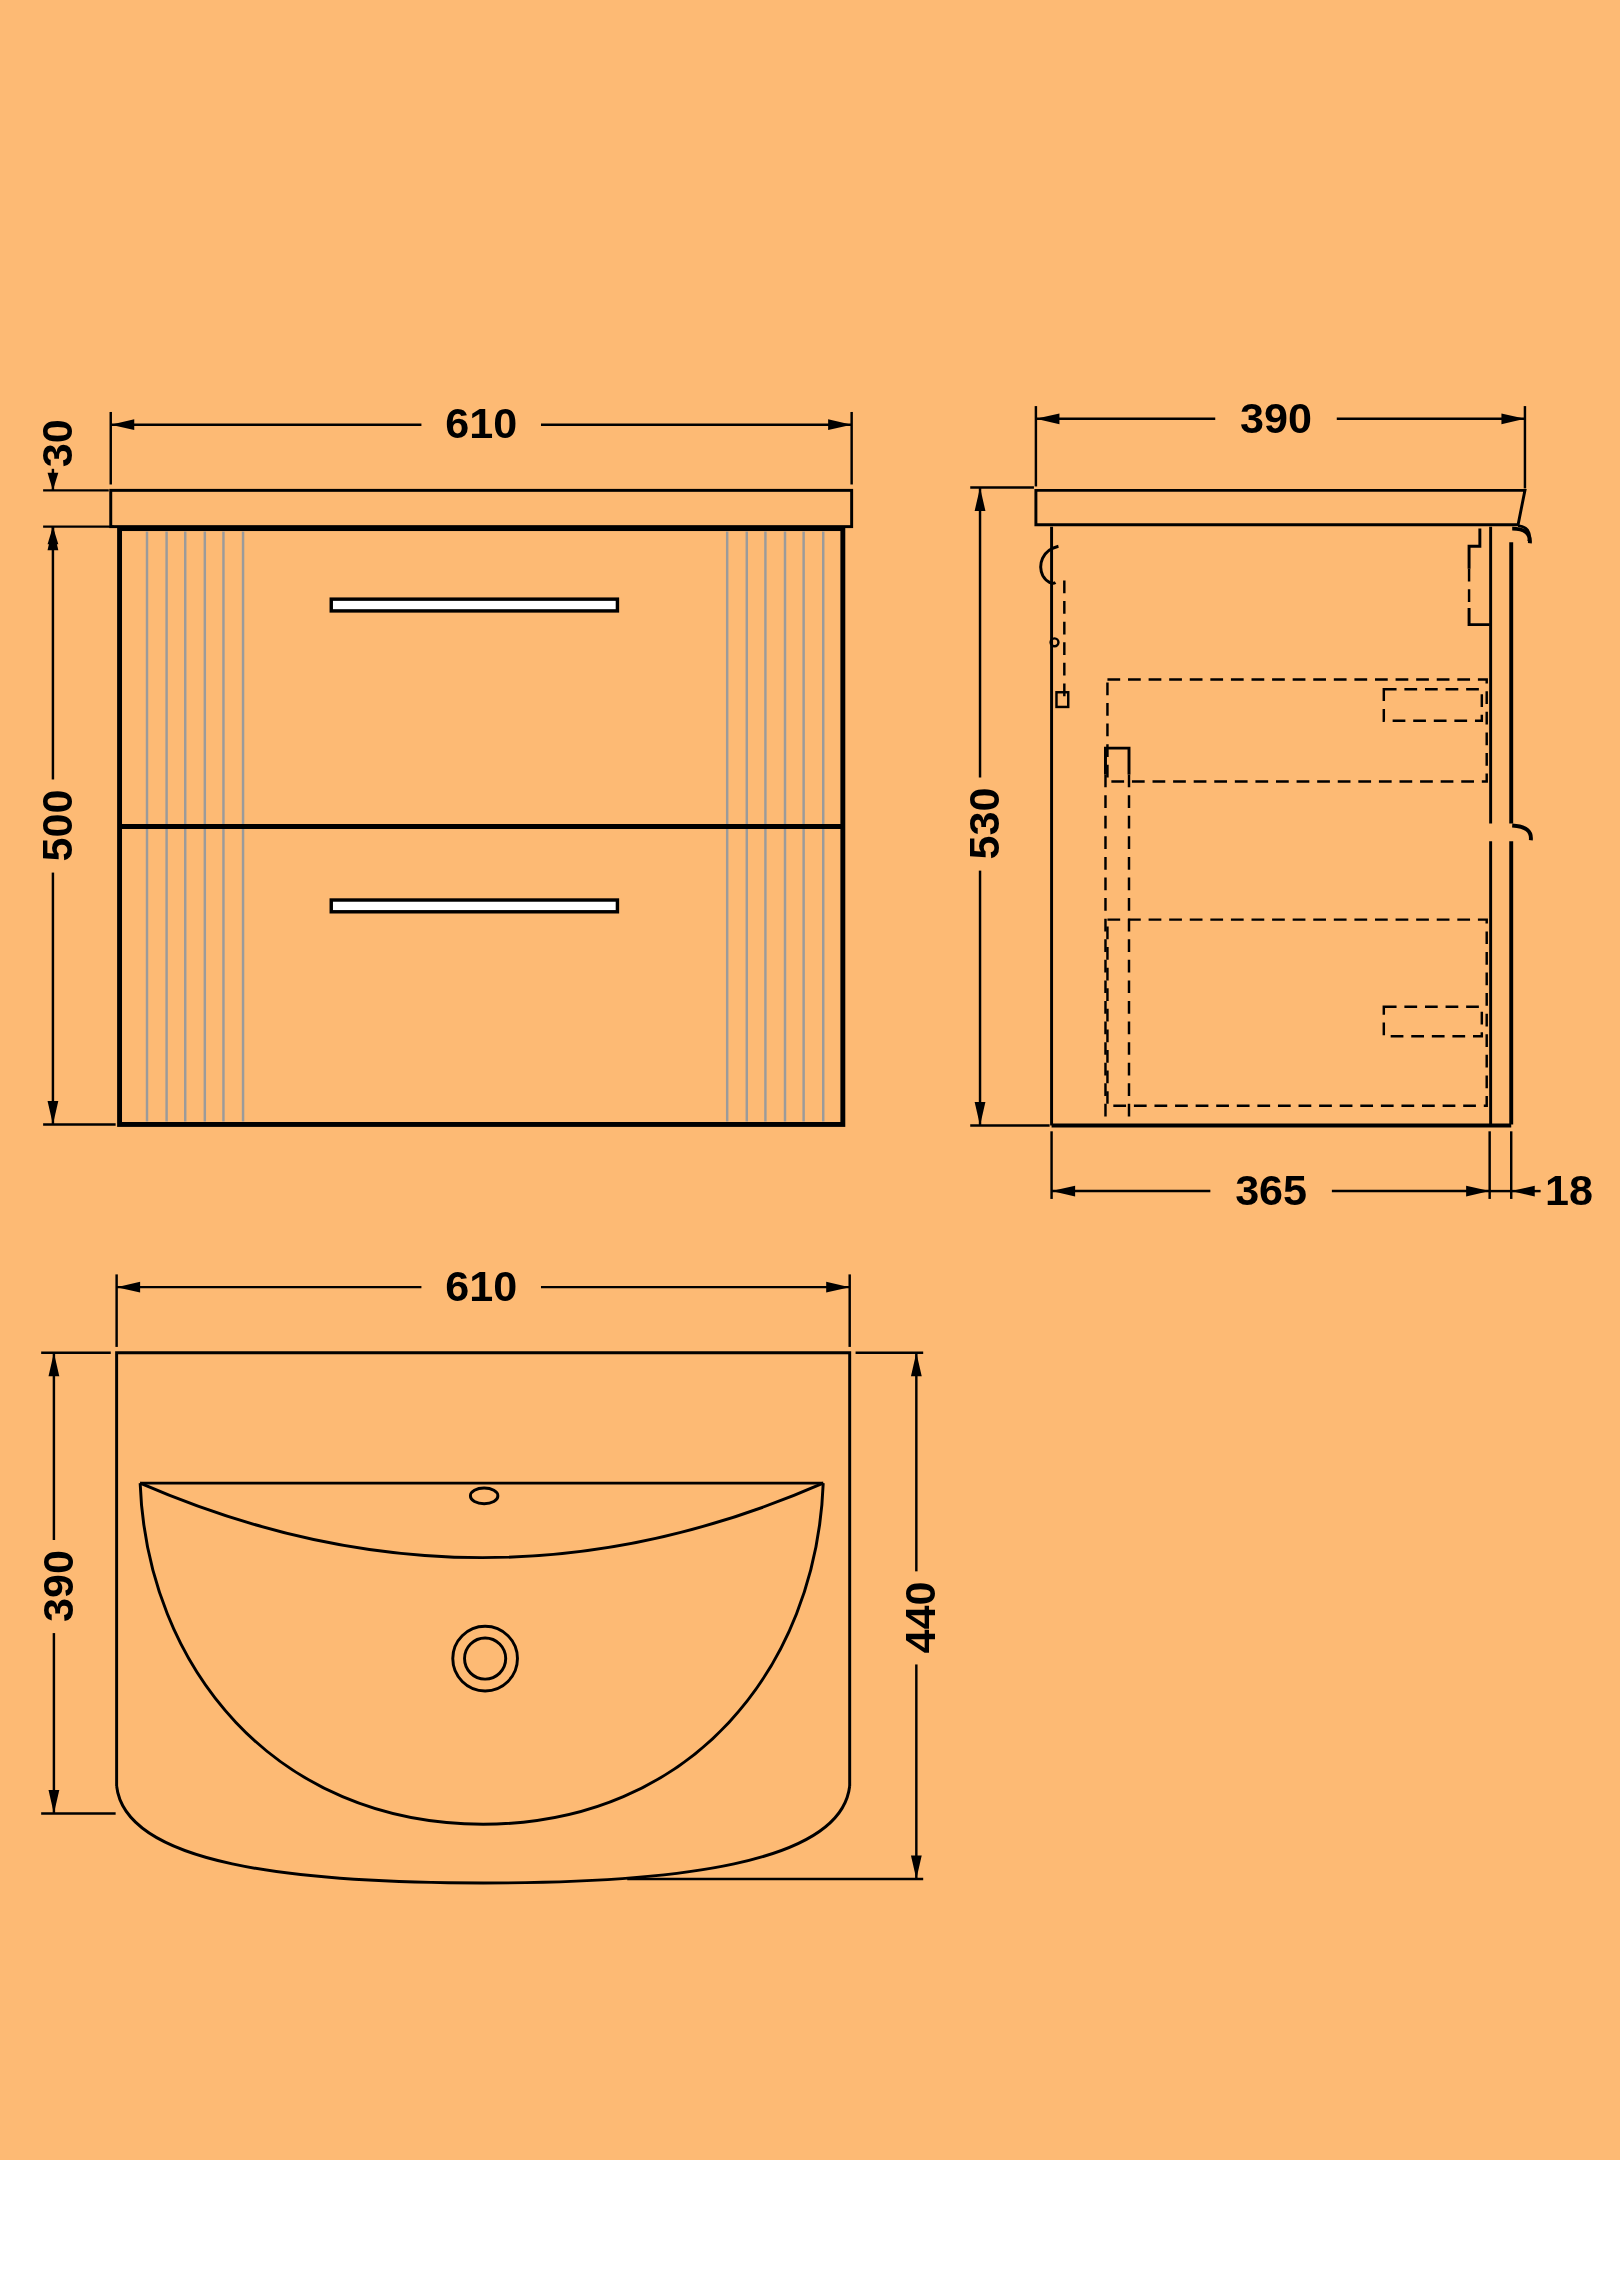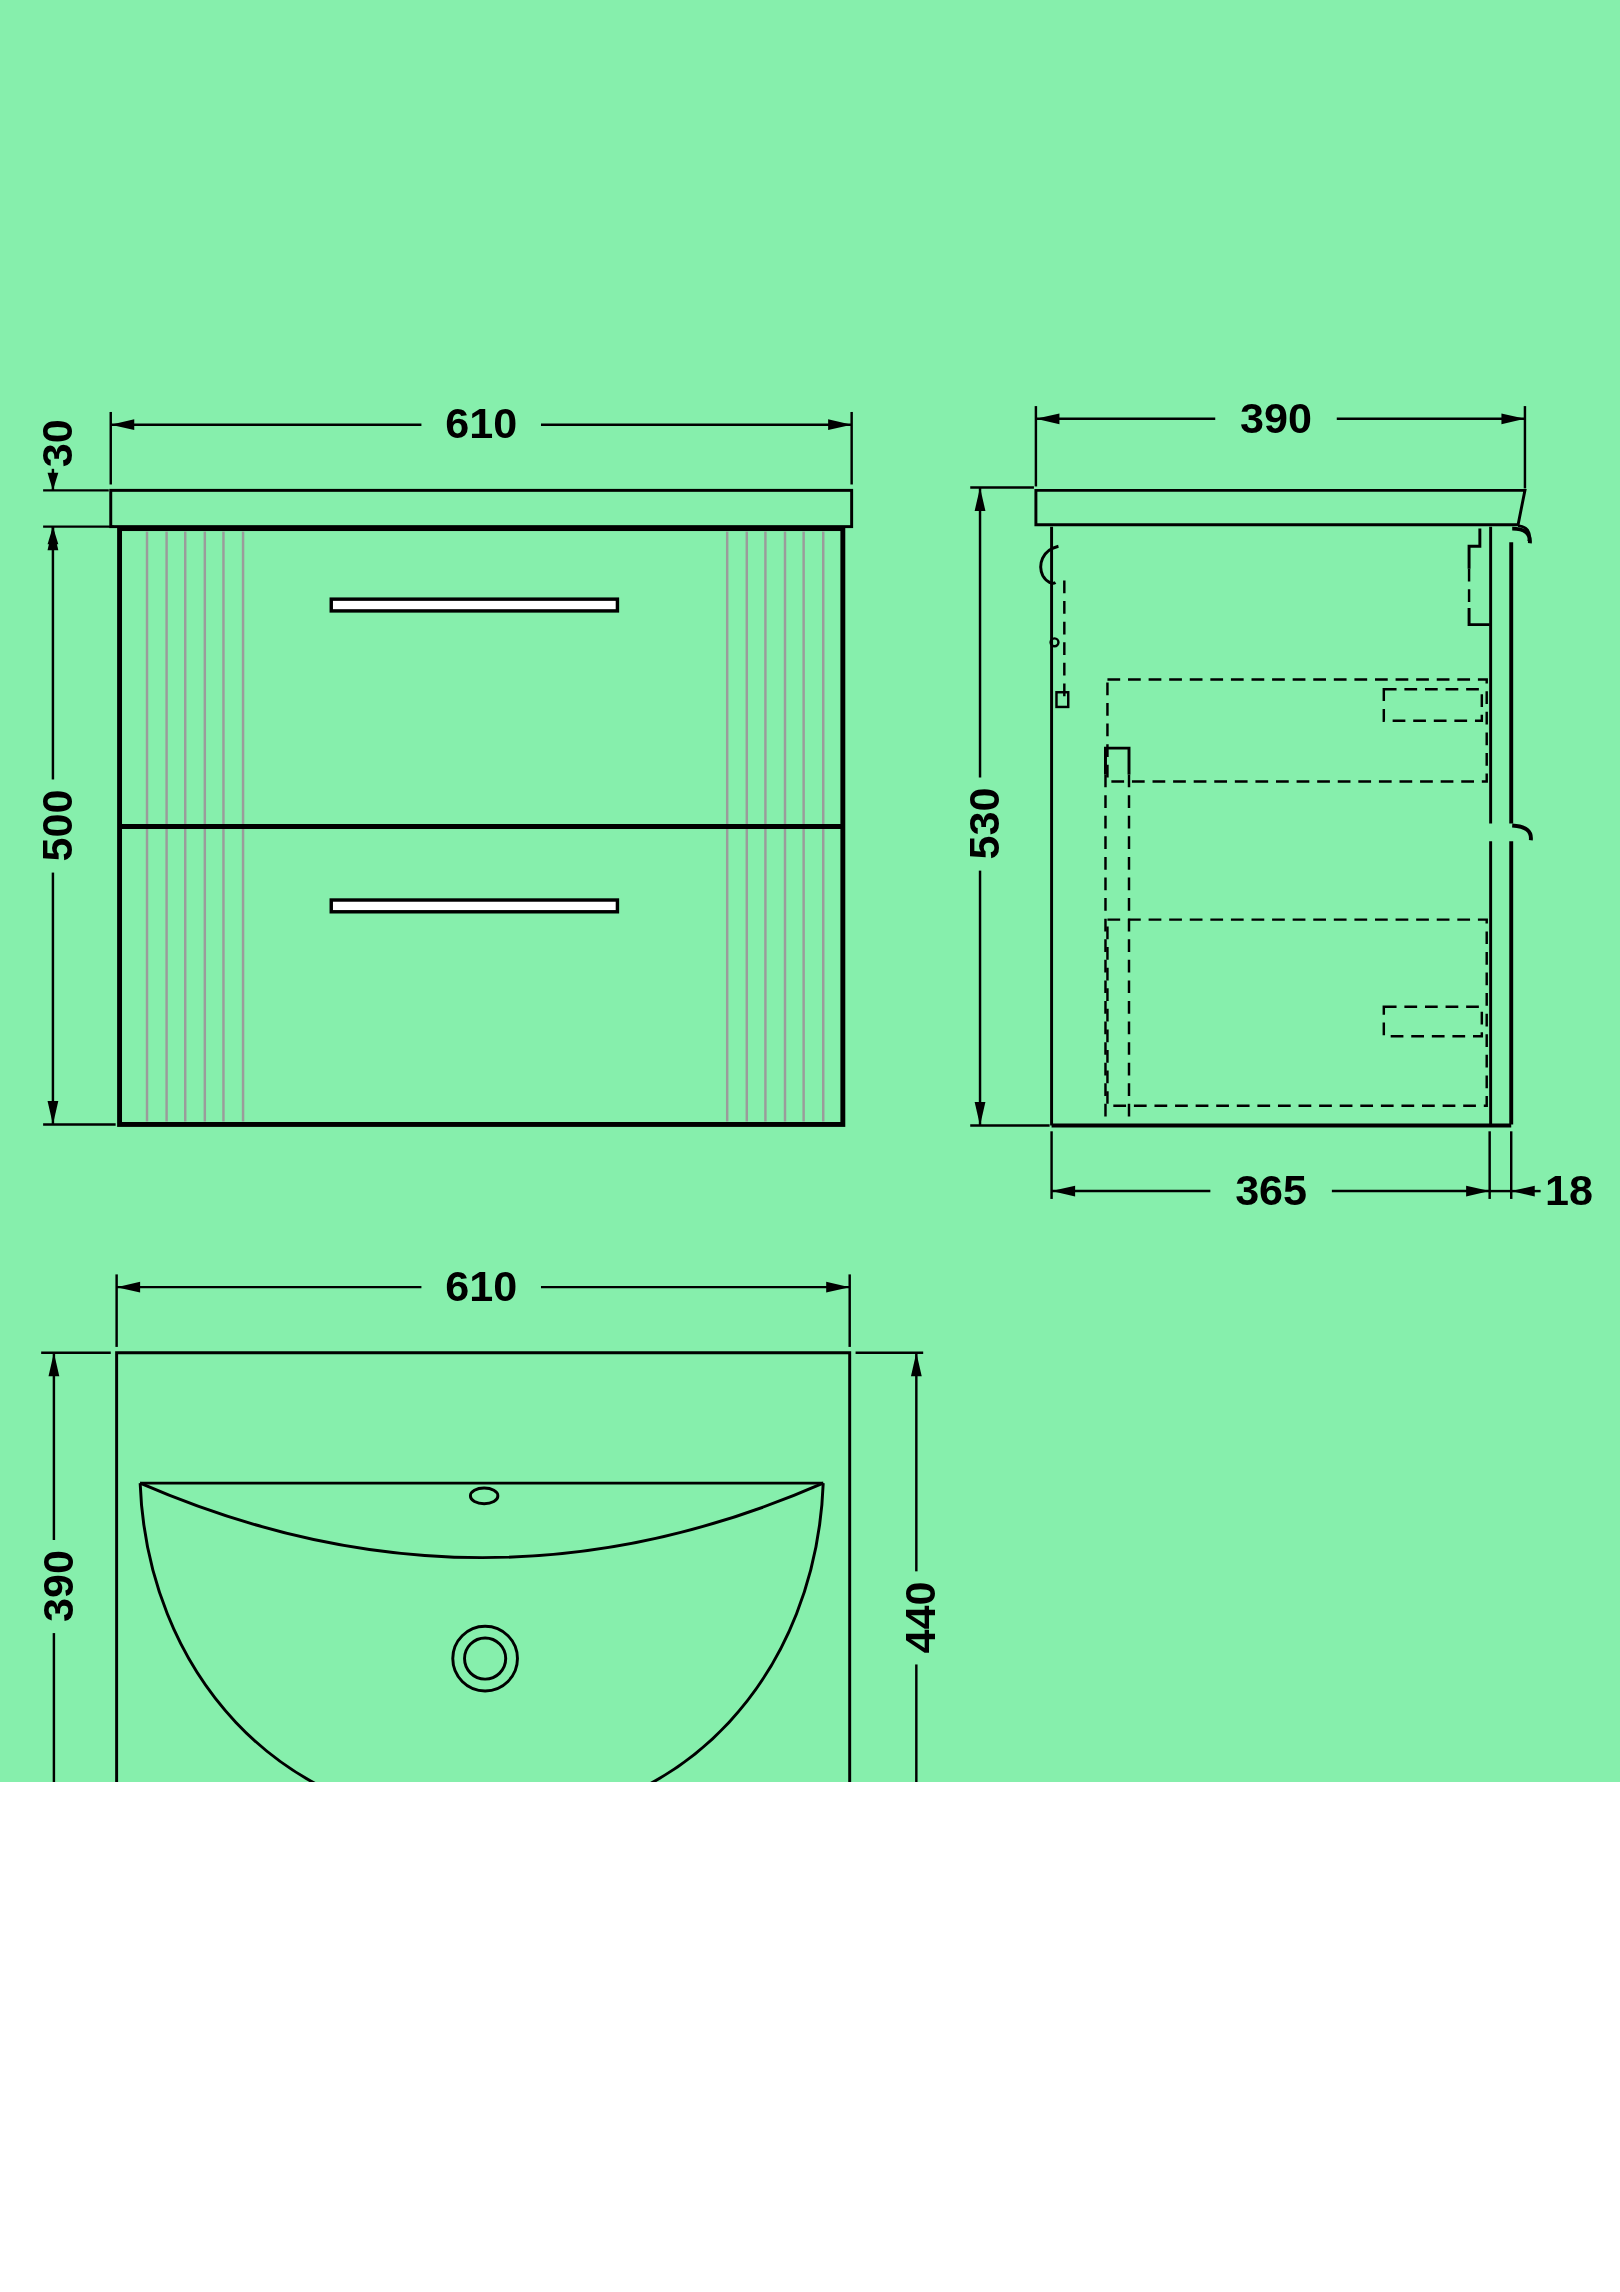--- a/index.html
+++ b/index.html
@@ -1,16 +1,16 @@
 <!DOCTYPE html>
 <html><head>
 <meta charset="utf-8">
 <style>
   html,body{margin:0;padding:0;background:#ffffff;}
-  .sheet{position:relative;width:1620px;height:1782px;background:#86efac;overflow:hidden;}
+  .sheet{position:relative;width:1620px;height:2160px;background:#fdba74;overflow:hidden;}
   svg{display:block;}
   .outline{fill:none;stroke:#000;stroke-width:4;}
   .thick{fill:none;stroke:#000;stroke-width:5;}
   .thin{fill:none;stroke:#000;stroke-width:3;}
   .dim{fill:none;stroke:#000;stroke-width:2.5;}
   .dashed{fill:none;stroke:#000;stroke-width:2.5;stroke-dasharray:13 8;}
   .flute{fill:none;stroke:#9b9b9b;stroke-width:2.5;}
   .arrow{fill:#000;stroke:none;}
   text{font-family:"Liberation Sans","DejaVu Sans",sans-serif;font-weight:bold;font-size:44px;fill:#000;}
   .mid{text-anchor:middle;}

